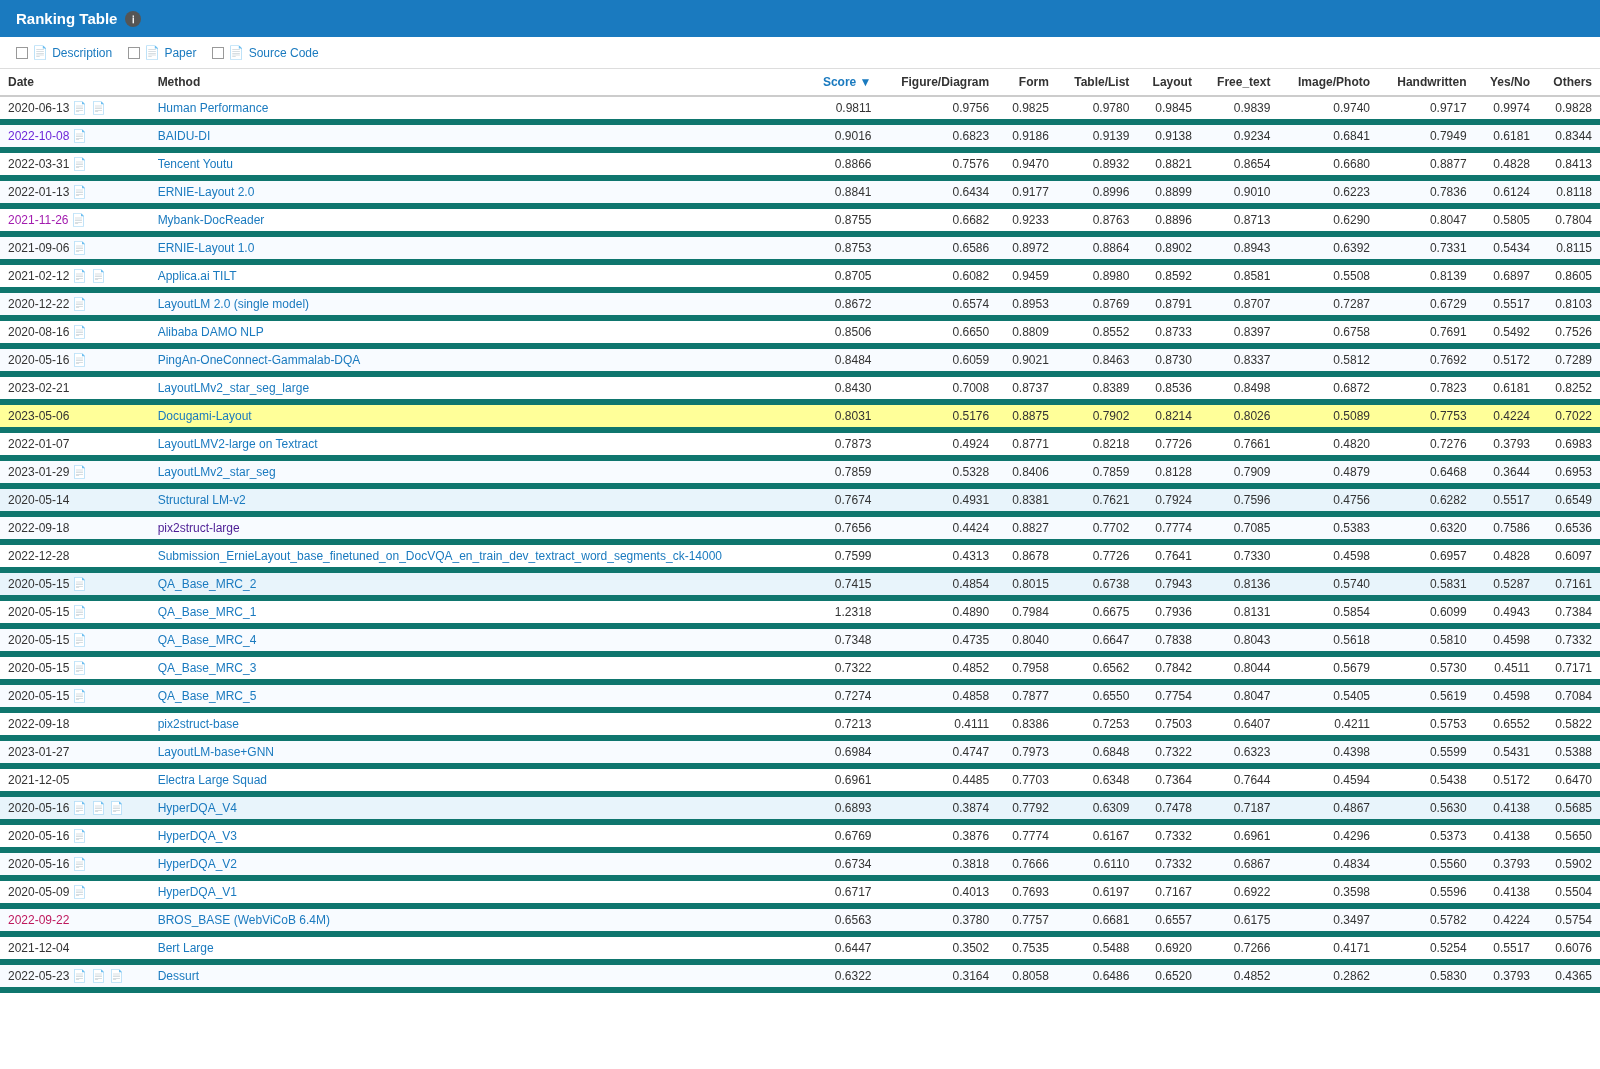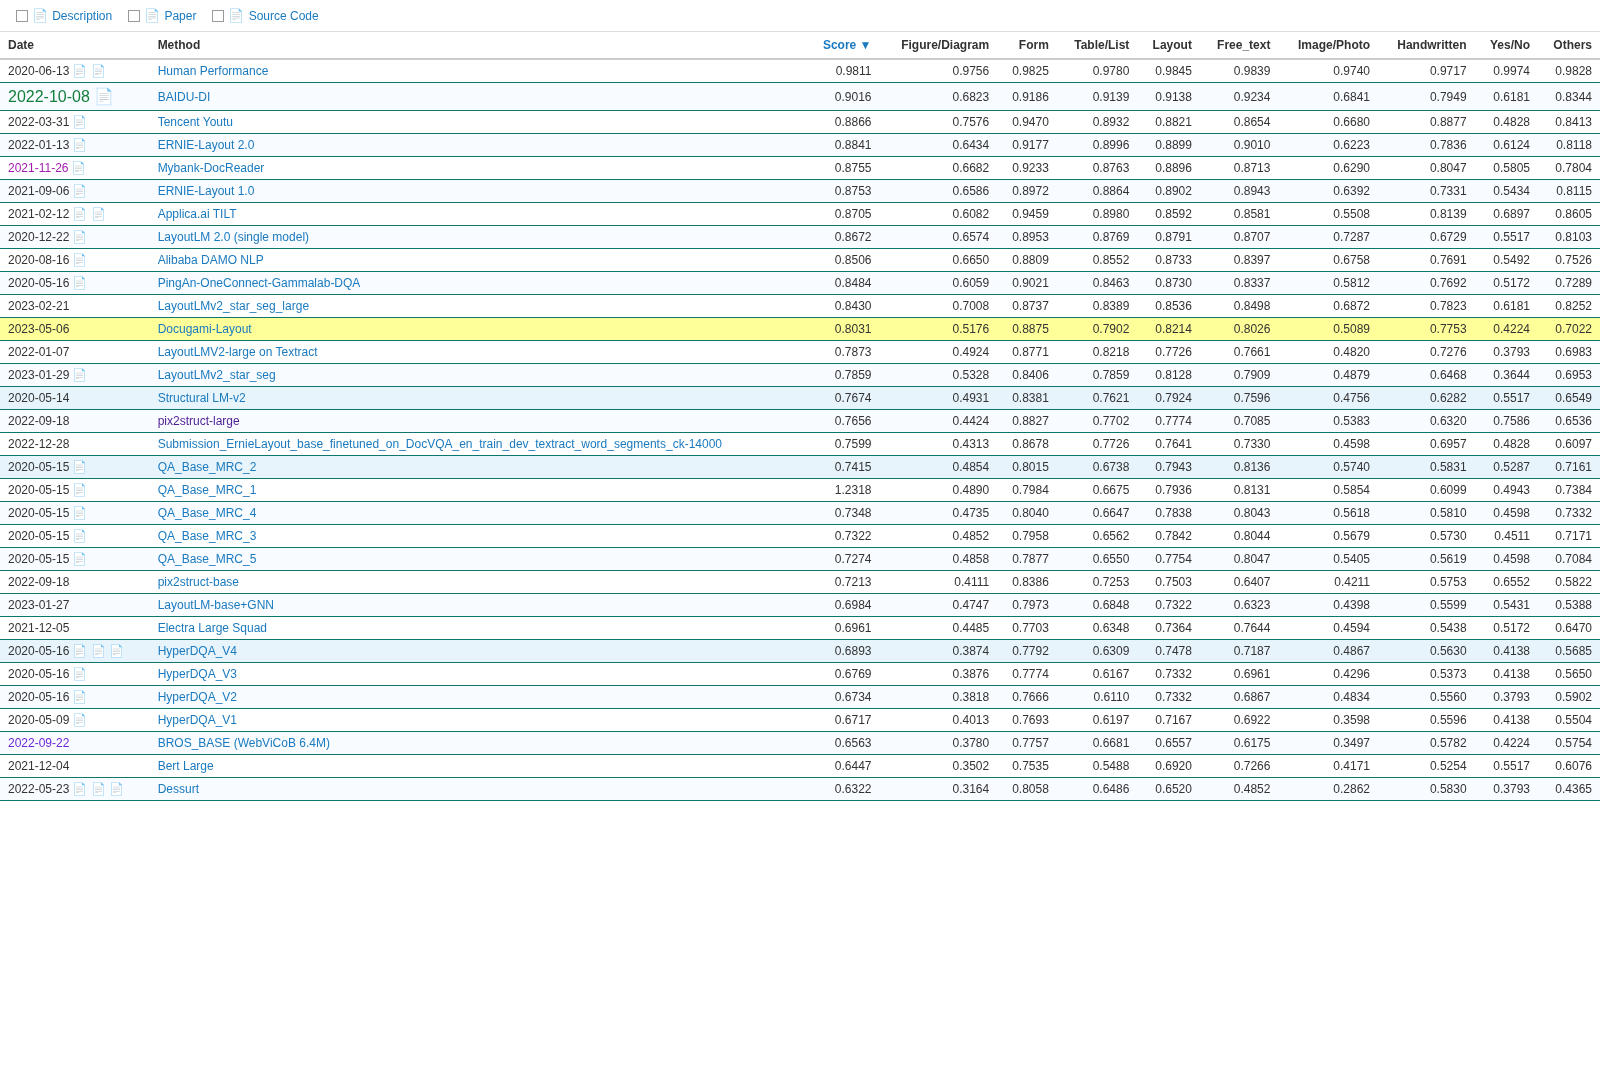--- a/index.html
+++ b/index.html
@@ -66,21 +66,21 @@
 
     thead th.numeric {
       text-align: right;
     }
 
     thead th.score-col {
       color: #1a7abf;
     }
 
     tbody tr {
-      border-bottom: 1px solid #0f766e;
+      border-bottom: 6px solid #0f766e;
     }
 
     tbody tr:nth-child(even) {
       background: #f8fbff;
     }
 
     tbody tr:nth-child(odd) {
       background: #fff;
     }
 
@@ -118,20 +118,24 @@
     }
 
     .table-container {
       overflow-x: auto;
     }
   </style>
 </head>
 <body>
 
 <div>
+  <div class="page-header">
+    <span>Ranking Table</span>
+    <span class="info-icon">ℹ</span>
+  </div>
 
   <div class="toolbar">
     <div class="toolbar-item">
       <span class="checkbox"></span>
       <span class="icon">📄</span>
       <span>Description</span>
     </div>
     <div class="toolbar-item">
       <span class="checkbox"></span>
       <span class="icon">📄</span>
@@ -171,21 +175,21 @@
             <td class="numeric">0.9825</td>
             <td class="numeric">0.9780</td>
             <td class="numeric">0.9845</td>
             <td class="numeric">0.9839</td>
             <td class="numeric">0.9740</td>
             <td class="numeric">0.9717</td>
             <td class="numeric">0.9974</td>
             <td class="numeric">0.9828</td>
           </tr>
           <tr style="background: rgb(248, 251, 255);">
-            <td style="color: #15803d; font-size: 16px; white-space: nowrap;">2022-10-08 📄</td>
+            <td style="color: #6d28d9; font-size: 12px; white-space: nowrap;">2022-10-08 📄</td>
             <td style="color: rgb(26, 122, 191); cursor: pointer;">BAIDU-DI</td>
             <td class="numeric">0.9016</td>
             <td class="numeric">0.6823</td>
             <td class="numeric">0.9186</td>
             <td class="numeric">0.9139</td>
             <td class="numeric">0.9138</td>
             <td class="numeric">0.9234</td>
             <td class="numeric">0.6841</td>
             <td class="numeric">0.7949</td>
             <td class="numeric">0.6181</td>
@@ -563,21 +567,21 @@
             <td class="numeric">0.7693</td>
             <td class="numeric">0.6197</td>
             <td class="numeric">0.7167</td>
             <td class="numeric">0.6922</td>
             <td class="numeric">0.3598</td>
             <td class="numeric">0.5596</td>
             <td class="numeric">0.4138</td>
             <td class="numeric">0.5504</td>
           </tr>
           <tr style="background: rgb(248, 251, 255);">
-            <td style="color: #6d28d9; font-size: 12px; white-space: nowrap; margin-left: 36px;">2022-09-22</td>
+            <td style="color: #be185d; font-size: 12px; white-space: nowrap; margin-left: 36px;">2022-09-22</td>
             <td style="color: rgb(26, 122, 191); cursor: pointer;">BROS_BASE (WebViCoB 6.4M)</td>
             <td class="numeric">0.6563</td>
             <td class="numeric">0.3780</td>
             <td class="numeric">0.7757</td>
             <td class="numeric">0.6681</td>
             <td class="numeric">0.6557</td>
             <td class="numeric">0.6175</td>
             <td class="numeric">0.3497</td>
             <td class="numeric">0.5782</td>
             <td class="numeric">0.4224</td>

